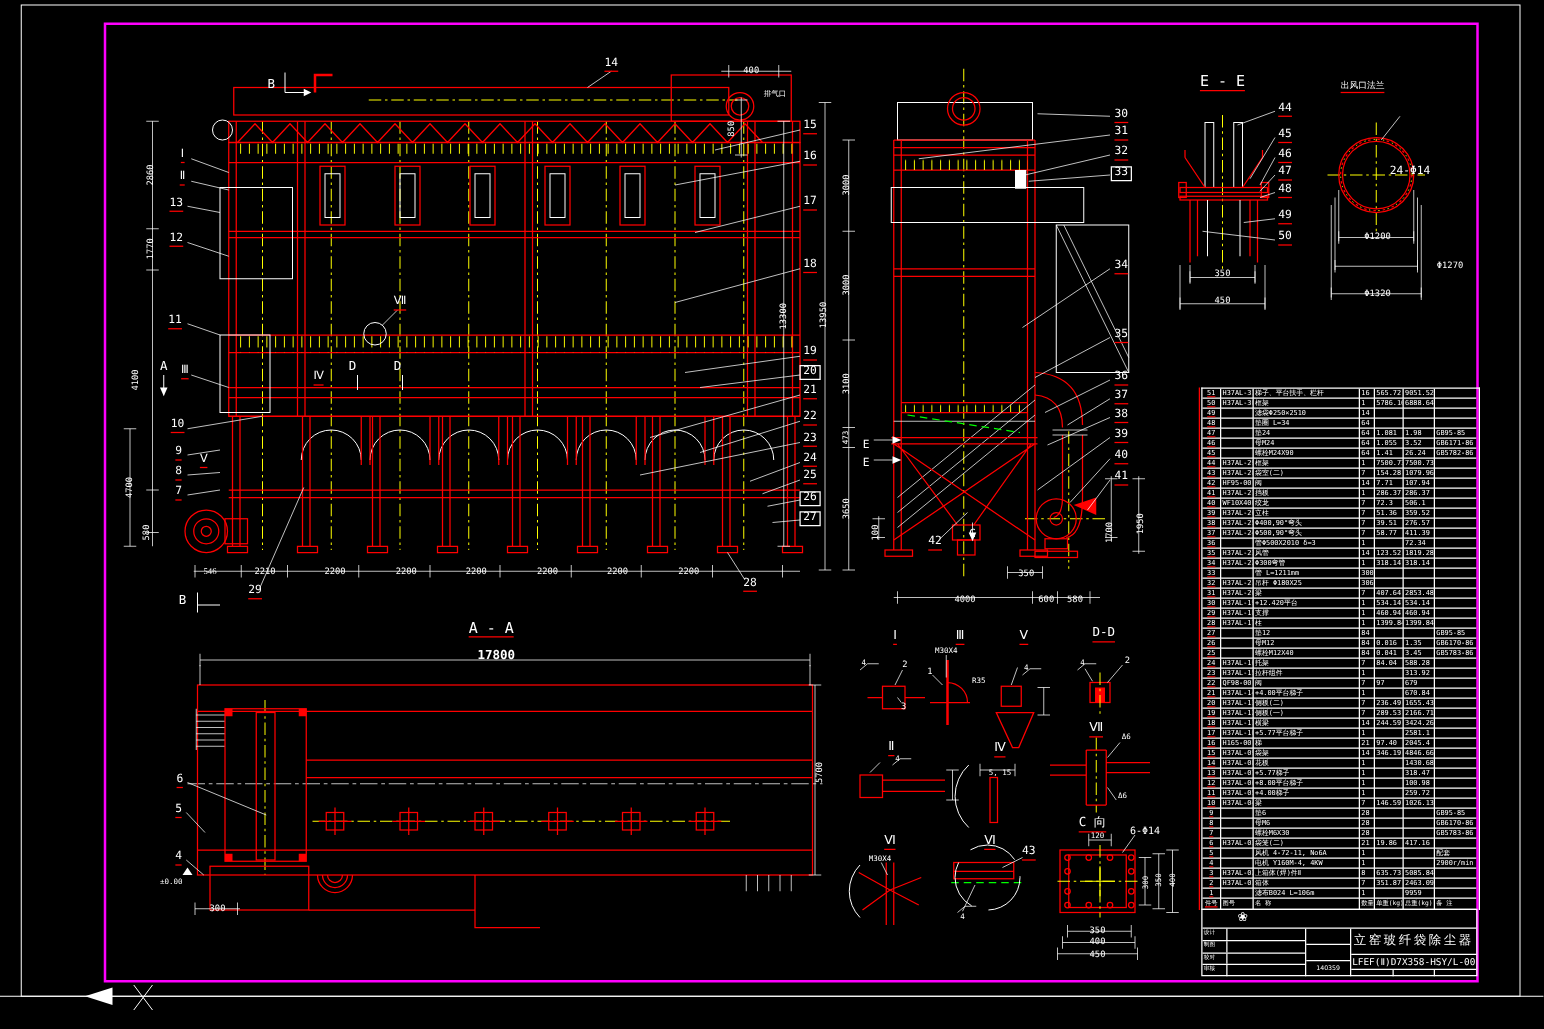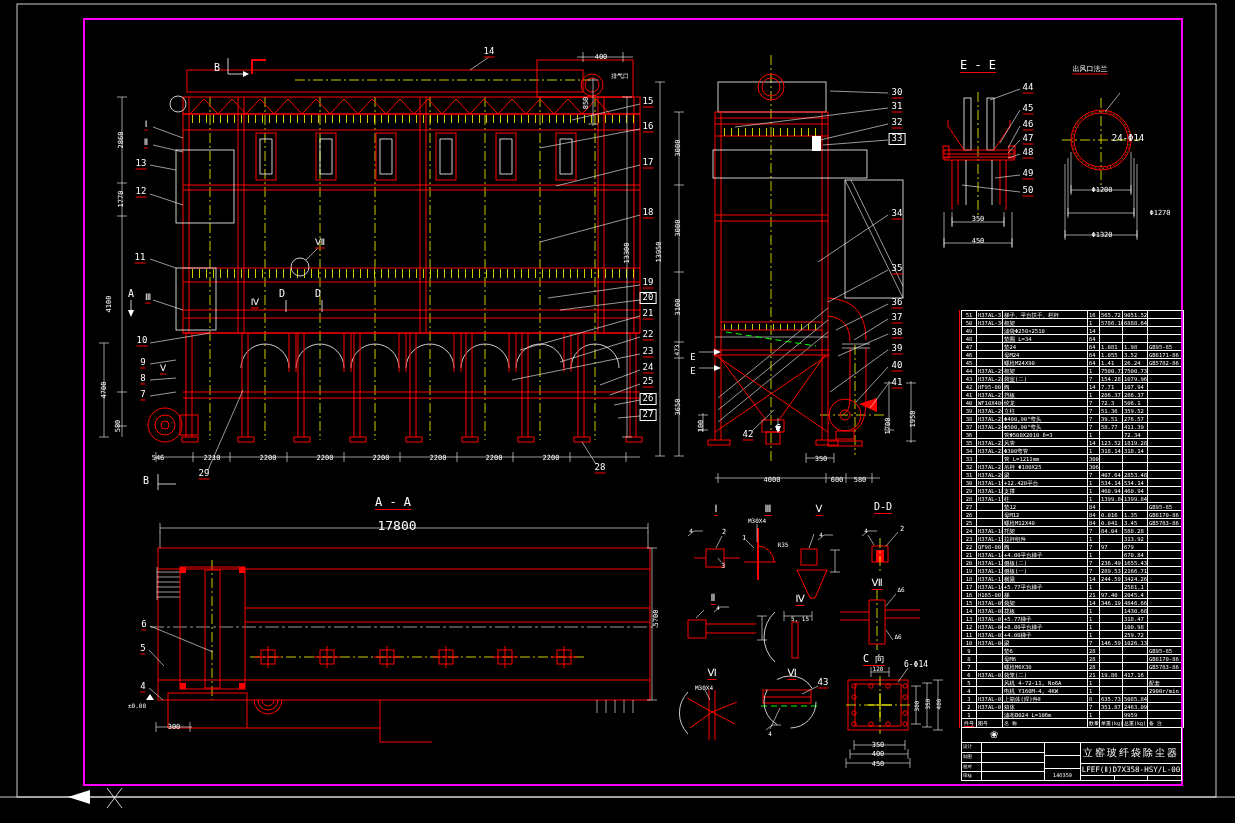--- a/index.html
+++ b/index.html
@@ -327,21 +327,21 @@
       <span class="ann u" style="left: 148px; top: 298px;">Ⅲ</span>
       <span class="ann u" style="left: 142px; top: 341px;">10</span>
       <span class="ann u" style="left: 143px; top: 363px;">9</span>
       <span class="ann u" style="left: 163px; top: 369px;">Ⅴ</span>
       <span class="ann u" style="left: 143px; top: 379px;">8</span>
       <span class="ann u" style="left: 143px; top: 395px;">7</span>
       <span class="ann u" style="left: 255px; top: 303px;">Ⅳ</span>
       <span class="ann" style="left: 282px; top: 294px; font-size: 10px;">D</span>
       <span class="ann" style="left: 318px; top: 294px; font-size: 10px;">D</span>
       <span class="ann u" style="left: 320px; top: 243px;">Ⅶ</span>
-      <span class="ann" style="left: 158px; top: 458px; font-size: 7px;">546</span>
+      <span class="ann" style="left: 168px; top: 458px; font-size: 7px; font-family: Liberation Serif, serif;">546</span>
       <span class="ann" style="left: 212px; top: 458px; font-size: 7px;">2210</span>
       <span class="ann" style="left: 268px; top: 458px; font-size: 7px;">2200</span>
       <span class="ann" style="left: 325px; top: 458px; font-size: 7px;">2200</span>
       <span class="ann" style="left: 381px; top: 458px; font-size: 7px;">2200</span>
       <span class="ann" style="left: 438px; top: 458px; font-size: 7px;">2200</span>
       <span class="ann" style="left: 494px; top: 458px; font-size: 7px;">2200</span>
       <span class="ann" style="left: 551px; top: 458px; font-size: 7px;">2200</span>
       <span class="ann u" style="left: 204px; top: 474px;">29</span>
       <span class="ann u" style="left: 600px; top: 468px;">28</span>
       <span class="ann" style="left: 146px; top: 481px; font-size: 10px;">B</span>
@@ -397,21 +397,21 @@
       <span class="ann u" style="left: 1028px; top: 174px;">49</span>
       <span class="ann u" style="left: 1028px; top: 191px;">50</span>
       <span class="ann" style="left: 978px; top: 219px; font-size: 7px;">350</span>
       <span class="ann" style="left: 978px; top: 241px; font-size: 7px;">450</span>
       <span class="ann u" style="left: 1090px; top: 70px; font-size: 7px;">出风口法兰</span>
       <span class="ann" style="left: 1128px; top: 90px; font-size: 9px; margin-top: 48px;">24-Φ14</span>
       <span class="ann" style="left: 1102px; top: 190px; font-size: 7px;">Φ1200</span>
       <span class="ann" style="left: 1160px; top: 213px; font-size: 7px;">Φ1270</span>
       <span class="ann" style="left: 1102px; top: 235px; font-size: 7px;">Φ1320</span>
       <span class="ann u" style="left: 393px; top: 503px; font-size: 12px;">A - A</span>
-      <span class="ann" style="left: 397px; top: 525px; font-size: 13px;">17800</span>
+      <span class="ann" style="left: 397px; top: 525px; font-size: 10px; font-weight: bold;">17800</span>
       <span class="ann" style="left: 656px; top: 618px; font-size: 7px; transform: translate(-50%, -50%) rotate(-90deg);">5700</span>
       <span class="ann u" style="left: 144px; top: 625px;">6</span>
       <span class="ann u" style="left: 143px; top: 649px;">5</span>
       <span class="ann u" style="left: 143px; top: 687px;">4</span>
       <span class="ann" style="left: 174px; top: 727px; font-size: 7px;">300</span>
       <span class="ann" style="left: 137px; top: 706px; font-size: 6px;">±0.00</span>
       <span class="ann u" style="left: 716px; top: 510px; font-size: 10px;">Ⅰ</span>
       <span class="ann u" style="left: 768px; top: 510px; font-size: 10px;">Ⅲ</span>
       <span class="ann u" style="left: 819px; top: 510px; font-size: 10px;">Ⅴ</span>
       <span class="ann u" style="left: 883px; top: 508px; font-size: 10px;">D-D</span>

